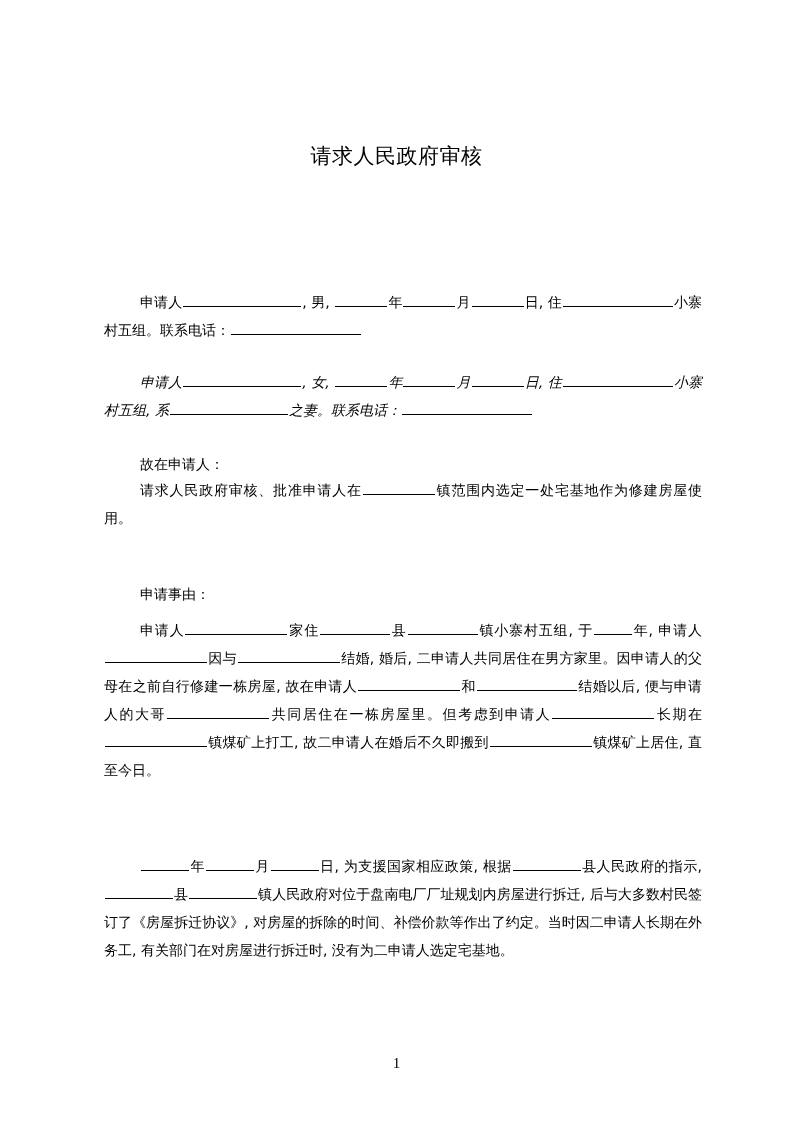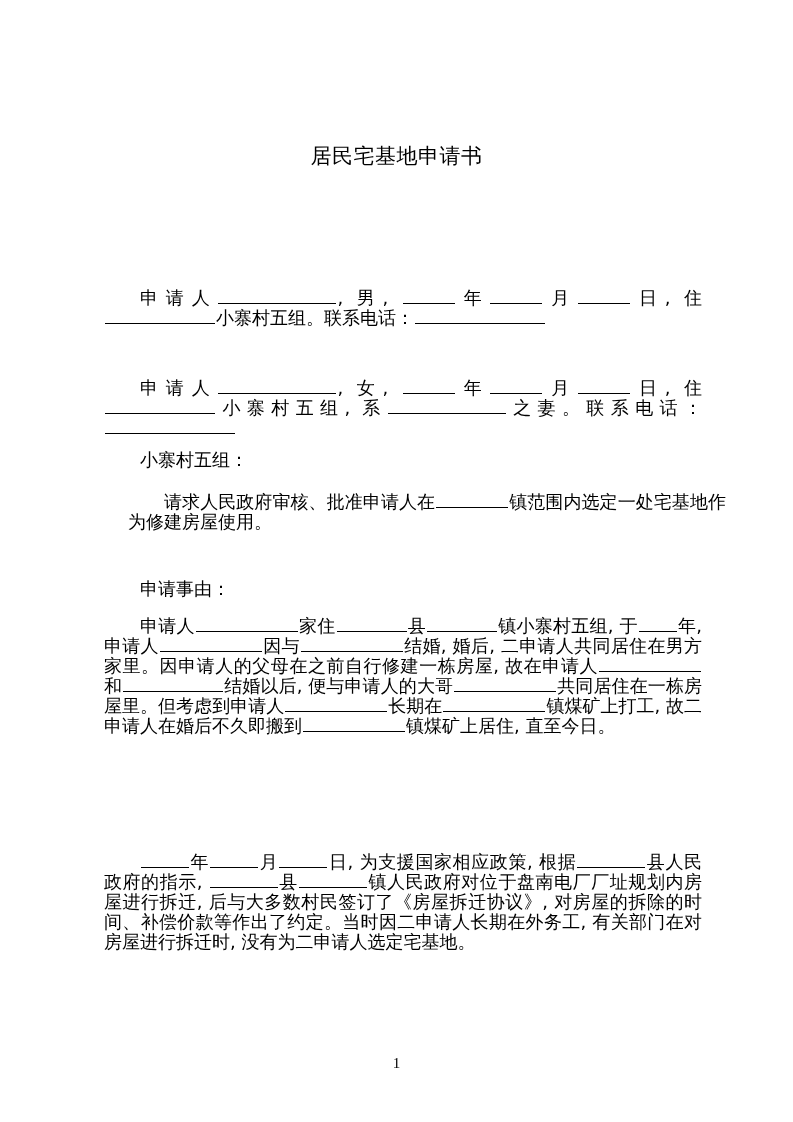--- a/index.html
+++ b/index.html
@@ -1,46 +1,46 @@
 <!DOCTYPE html>
 <html><head>
 <meta charset="utf-8">
 <style>
   html, body { margin:0; padding:0; background:#ffffff; }
   body { width:793px; height:1122px; position:relative; overflow:hidden;
          font-family:"DejaVu Sans", "Liberation Sans", sans-serif; color:#000; }
   .title { position:absolute; top:142px; left:0; width:793px; text-align:center;
            font-size:21px; letter-spacing:0.5px; }
-  .para { position:absolute; left:104px; width:598px; font-size:18px; line-height:20px;
+  .para { position:absolute; left:104px; width:598px; font-size:14px; line-height:28px;
           text-align:justify; word-break:break-all; }
   .indent { text-indent:36px; }
   .u { display:inline-block; border-bottom:1px solid #000; height:14px; vertical-align:baseline; margin:0 1px; }
   .pagenum { position:absolute; top:1055px; left:0; width:793px; text-align:center;
              font-family:"Liberation Serif", serif; font-size:15px; }
 </style>
 </head>
 <body>
 
-<div class="title">居民宅基地申请书</div>
+<div class="title">请求人民政府审核</div>
 
 <div class="para indent" style="top:288px;">
   <span>申请人</span><span class="u" style="width:118px"></span><span>, 男, </span><span class="u" style="width:52px"></span><span>年</span><span class="u" style="width:52px"></span><span>月</span><span class="u" style="width:52px"></span><span>日, 住</span><span class="u" style="width:110px"></span><span>小寨村五组。联系电话：</span><span class="u" style="width:130px"></span>
 </div>
 
-<div class="para indent" style="top:378px;">
+<div class="para indent" style="top:368px;font-style:italic;">
   <span>申请人</span><span class="u" style="width:118px"></span><span>, 女, </span><span class="u" style="width:52px"></span><span>年</span><span class="u" style="width:52px"></span><span>月</span><span class="u" style="width:52px"></span><span>日, 住</span><span class="u" style="width:110px"></span><span>小寨村五组, 系</span><span class="u" style="width:118px"></span><span>之妻。联系电话：</span><span class="u" style="width:130px"></span>
 </div>
 
-<div class="para indent" style="top:450px;">小寨村五组：</div>
+<div class="para indent" style="top:450px;">故在申请人：</div>
 
-<div class="para indent" style="top:492px;margin-left:24px;">
+<div class="para indent" style="top:476px;">
   <span>请求人民政府审核、批准申请人在</span><span class="u" style="width:72px"></span><span>镇范围内选定一处宅基地作为修建房屋使用。</span>
 </div>
 
-<div class="para indent" style="top:580px;font-family:Liberation Mono, monospace;">申请事由：</div>
+<div class="para indent" style="top:580px;">申请事由：</div>
 
 <div class="para indent" style="top:616px;">
   <span>申请人</span><span class="u" style="width:102px"></span><span>家住</span><span class="u" style="width:70px"></span><span>县</span><span class="u" style="width:70px"></span><span>镇小寨村五组, 于</span><span class="u" style="width:38px"></span><span>年, 申请人</span><span class="u" style="width:102px"></span><span>因与</span><span class="u" style="width:102px"></span><span>结婚, 婚后, 二申请人共同居住在男方家里。因申请人的父母在之前自行修建一栋房屋, 故在申请人</span><span class="u" style="width:102px"></span><span>和</span><span class="u" style="width:100px"></span><span>结婚以后, 便与申请人的大哥</span><span class="u" style="width:102px"></span><span>共同居住在一栋房屋里。但考虑到申请人</span><span class="u" style="width:102px"></span><span>长期在</span><span class="u" style="width:102px"></span><span>镇煤矿上打工, 故二申请人在婚后不久即搬到</span><span class="u" style="width:102px"></span><span>镇煤矿上居住, 直至今日。</span>
 </div>
 
 <div class="para indent" style="top:852px;">
   <span class="u" style="width:48px"></span><span>年</span><span class="u" style="width:48px"></span><span>月</span><span class="u" style="width:48px"></span><span>日, 为支援国家相应政策, 根据</span><span class="u" style="width:68px"></span><span>县人民政府的指示, </span><span class="u" style="width:68px"></span><span>县</span><span class="u" style="width:68px"></span><span>镇人民政府对位于盘南电厂厂址规划内房屋进行拆迁, 后与大多数村民签订了《房屋拆迁协议》, 对房屋的拆除的时间、补偿价款等作出了约定。当时因二申请人长期在外务工, 有关部门在对房屋进行拆迁时, 没有为二申请人选定宅基地。</span>
 </div>
 
 <div class="pagenum">1</div>

